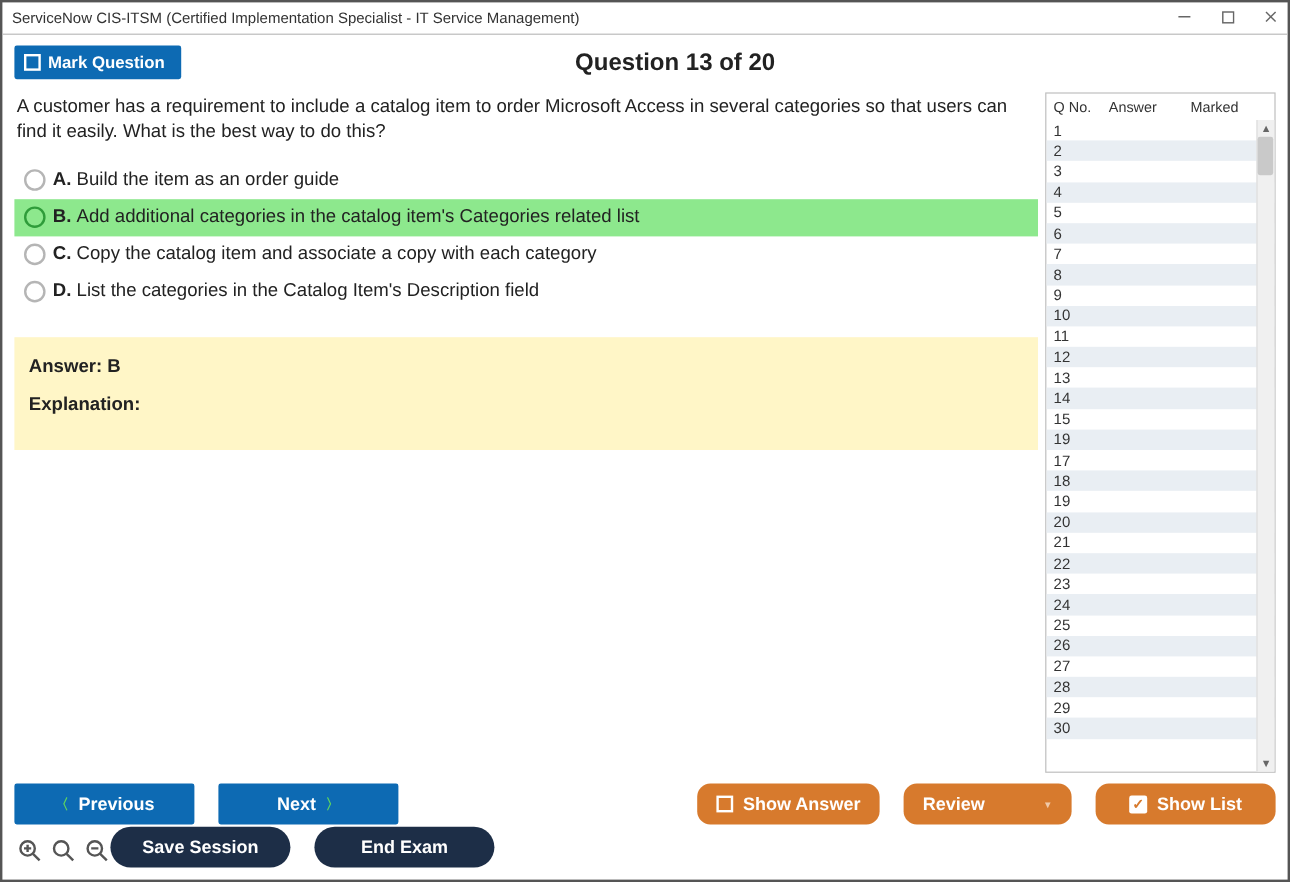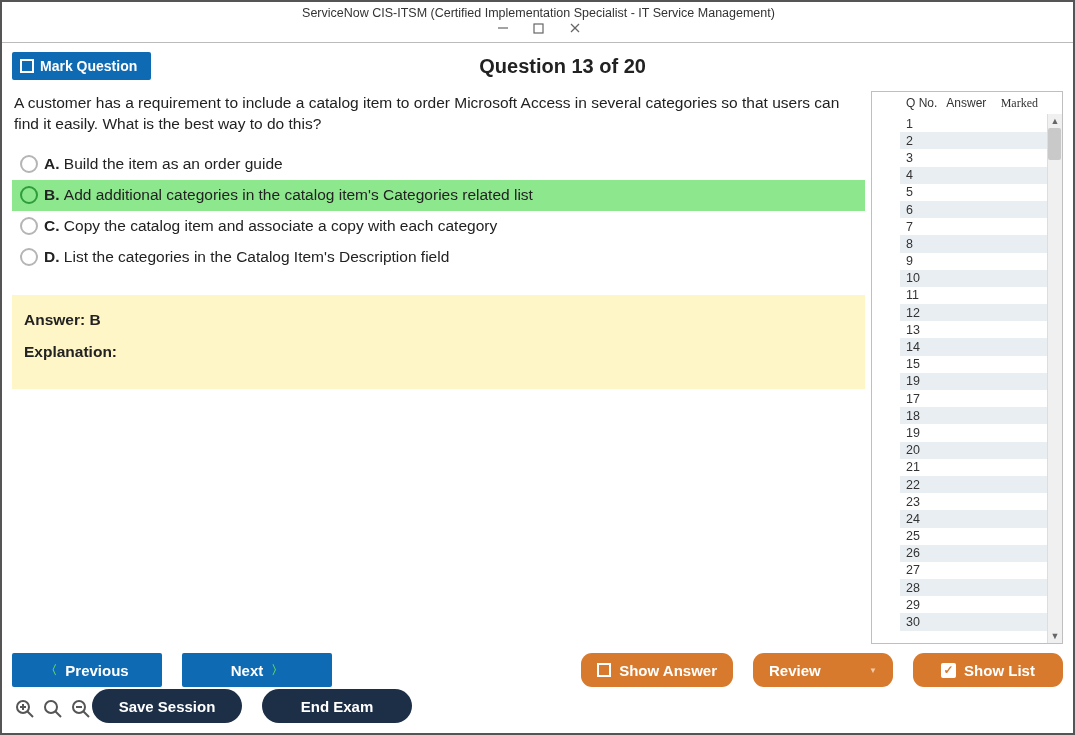--- a/index.html
+++ b/index.html
@@ -1,22 +1,22 @@
 <!DOCTYPE html>
 <html><head>
 <meta charset="utf-8">
 <style>
   * { box-sizing: border-box; margin: 0; padding: 0; font-family: Arial, Helvetica, sans-serif; }
   html, body { width: 1075px; height: 735px; overflow: hidden; background: #fff; }
   .window {
     width: 1075px; height: 735px; border: 2px solid #555; background: #fff; display: flex; flex-direction: column;
   }
   .titlebar {
-    display: flex; align-items: center; justify-content: space-between;
-    padding: 4px 6px 6px 8px; font-size: 12.5px; color: #333; border-bottom: 1px solid #bbb; flex-direction: column;
+    display: flex; align-items: flex-end; justify-content: space-between;
+    padding: 4px 6px 6px 8px; font-size: 12.5px; color: #333; border-bottom: 1px solid #bbb;
   }
   .window-controls { display: flex; gap: 20px; color: #666; }
   .wc { width: 16px; height: 16px; display: flex; align-items: center; justify-content: center; cursor: default; }
   .content { flex: 1; display: flex; flex-direction: column; padding: 0 10px 10px 10px; position: relative; }
   .header-row { display: flex; align-items: center; height: 42px; margin-top: 2px; margin-bottom: 4px; gap: 41px; }
   .mark-btn {
     display: flex; align-items: center; gap: 6px;
     background: #0d6ab3; color: #fff; font-weight: bold; font-size: 14px;
     padding: 6px 14px 6px 8px; border-radius: 2px; cursor: pointer;
   }
@@ -34,26 +34,26 @@
     width: 18px; height: 18px; border-radius: 50%; border: 2px solid #b5b5b5; flex: none;
   }
   .option.correct .radio { border-color: #2f9c3a; }
   .answer-panel {
     margin-top: 22px; background: #fff6c7; padding: 16px 12px 28px 12px;
     font-size: 15.5px; font-weight: bold; color: #222;
   }
   .answer-panel .explanation { margin-top: 14px; }
   .side-col {
     width: 192px; border: 1px solid #bfbfbf; background: #fff; display: flex; flex-direction: column;
-    font-size: 12px; color: #333; position: relative; padding-left: 28px;
+    font-size: 12px; color: #333; position: relative;
   }
   .side-header { display: flex; padding: 4px 6px; }
   .side-header .c1 { width: 46px; }
   .side-header .c2 { width: 62px; }
-  .side-header .c3 { flex: 1; text-align: left; padding-right: 18px; font-family: Liberation Serif, serif; }
+  .side-header .c3 { flex: 1; text-align: center; padding-right: 18px; }
   .side-rows { flex: 1; overflow: hidden; position: relative; }
   .row {
     display: flex; align-items: center; padding: 0 6px; height: 17.2px; font-size: 12.5px;
   }
   .row.even { background: #e9eef3; }
   .row .c1 { width: 46px; }
   .scrollbar {
     position: absolute; right: 0; top: 22px; bottom: 0; width: 15px; background: #f0f0f0;
     border-left: 1px solid #ddd; display: flex; flex-direction: column; justify-content: space-between; align-items: center;
   }

